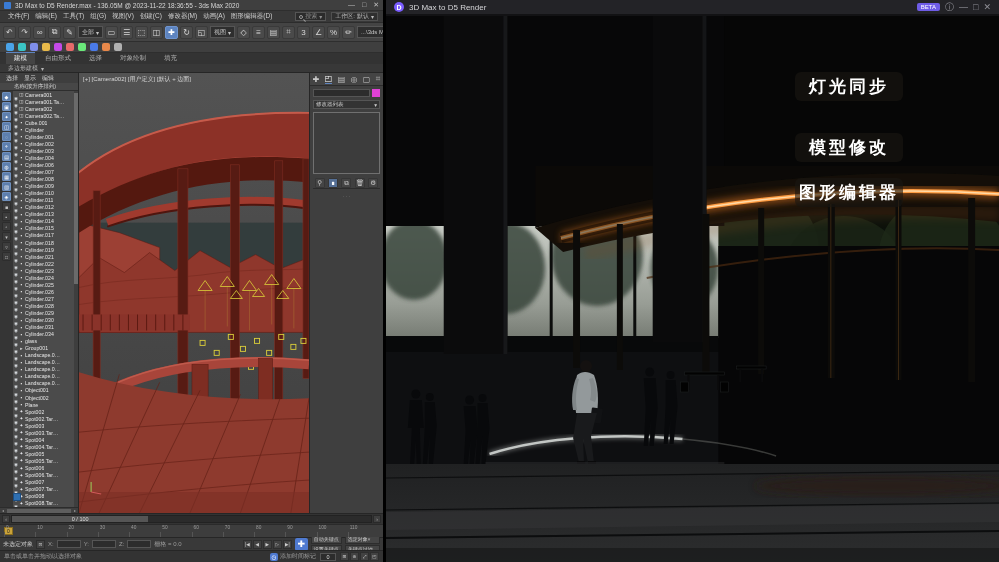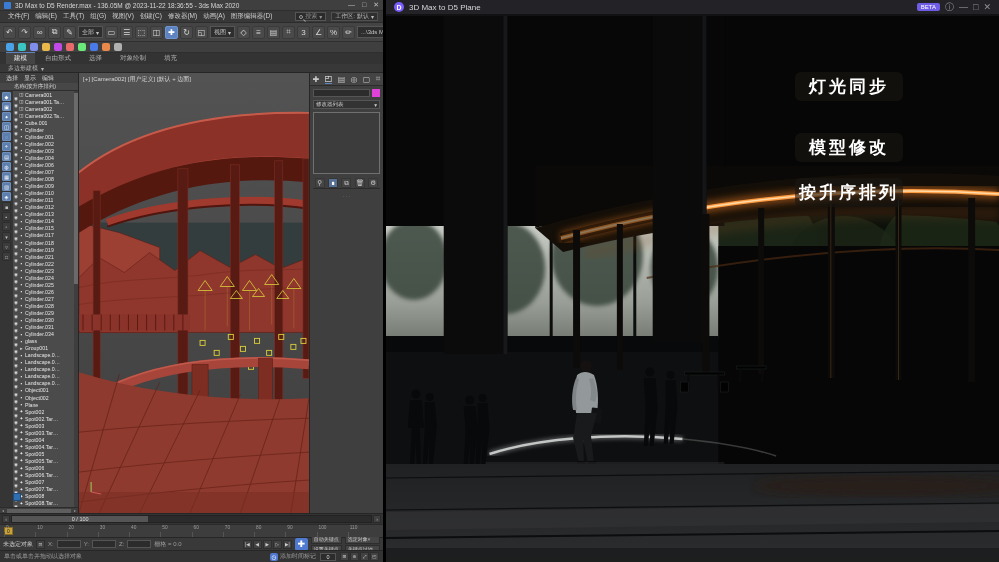--- a/index.html
+++ b/index.html
@@ -852,21 +852,21 @@
           <span class="pbi">⊕</span>
           <span class="pbi">⤢</span>
           <span class="pbi">◰</span>
         </span>
     </div>
   </div>
 
   <div class="d5-win">
     <div class="d5-title">
       <span class="d5-logo">D</span>
-      <span class="d5-title-text">3D Max to D5 Plane</span>
+      <span class="d5-title-text">3D Max to D5 Render</span>
       <span class="beta">BETA</span>
       <span class="d5-ic">ⓘ</span>
       <span class="d5-ic">—</span>
       <span class="d5-ic">□</span>
       <span class="d5-ic">✕</span>
     </div>
 
     <div class="d5-stage">
       <svg viewBox="0 0 616 546" preserveAspectRatio="none">
         <defs>
@@ -1006,18 +1006,18 @@
 
           <div class="pill" style="top: 56px;">
             <span>灯光同步</span>
           </div>
 
           <div class="pill" style="top: 109px; margin-top: 8px;">
             <span>模型修改</span>
           </div>
 
           <div class="pill" style="top: 162px;">
-            <span>按升序排列</span>
+            <span>图形编辑器</span>
           </div>
         </div>
     </div>
   </div>
 </div>
 
 </body></html>

